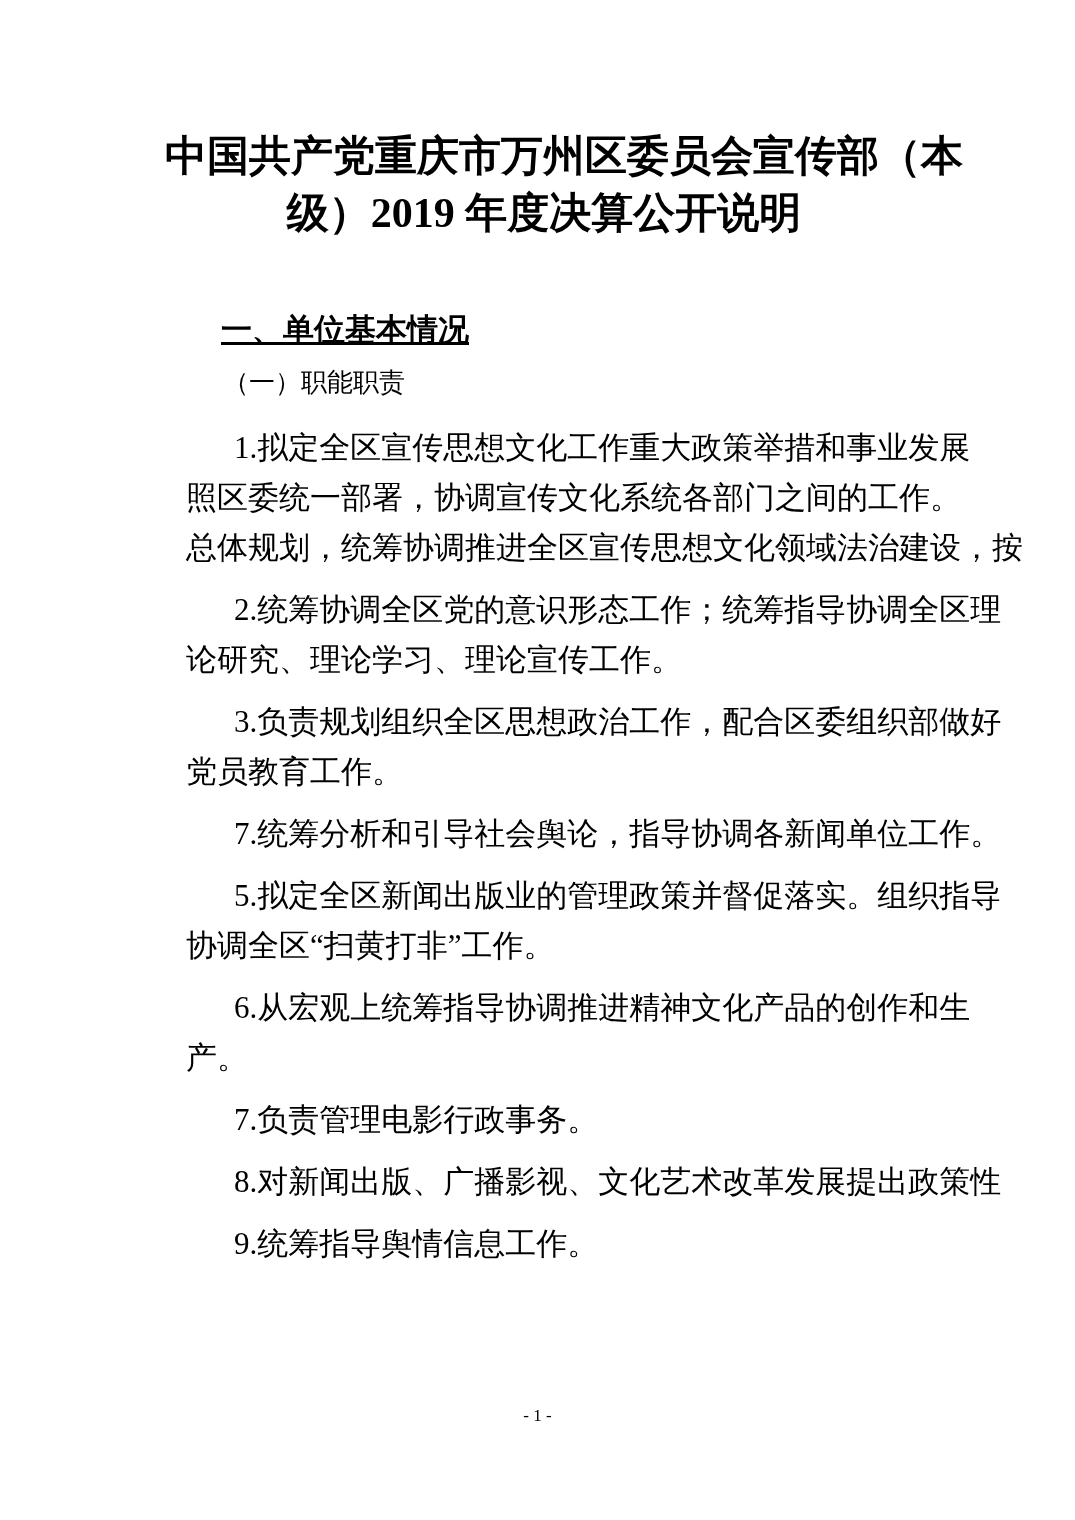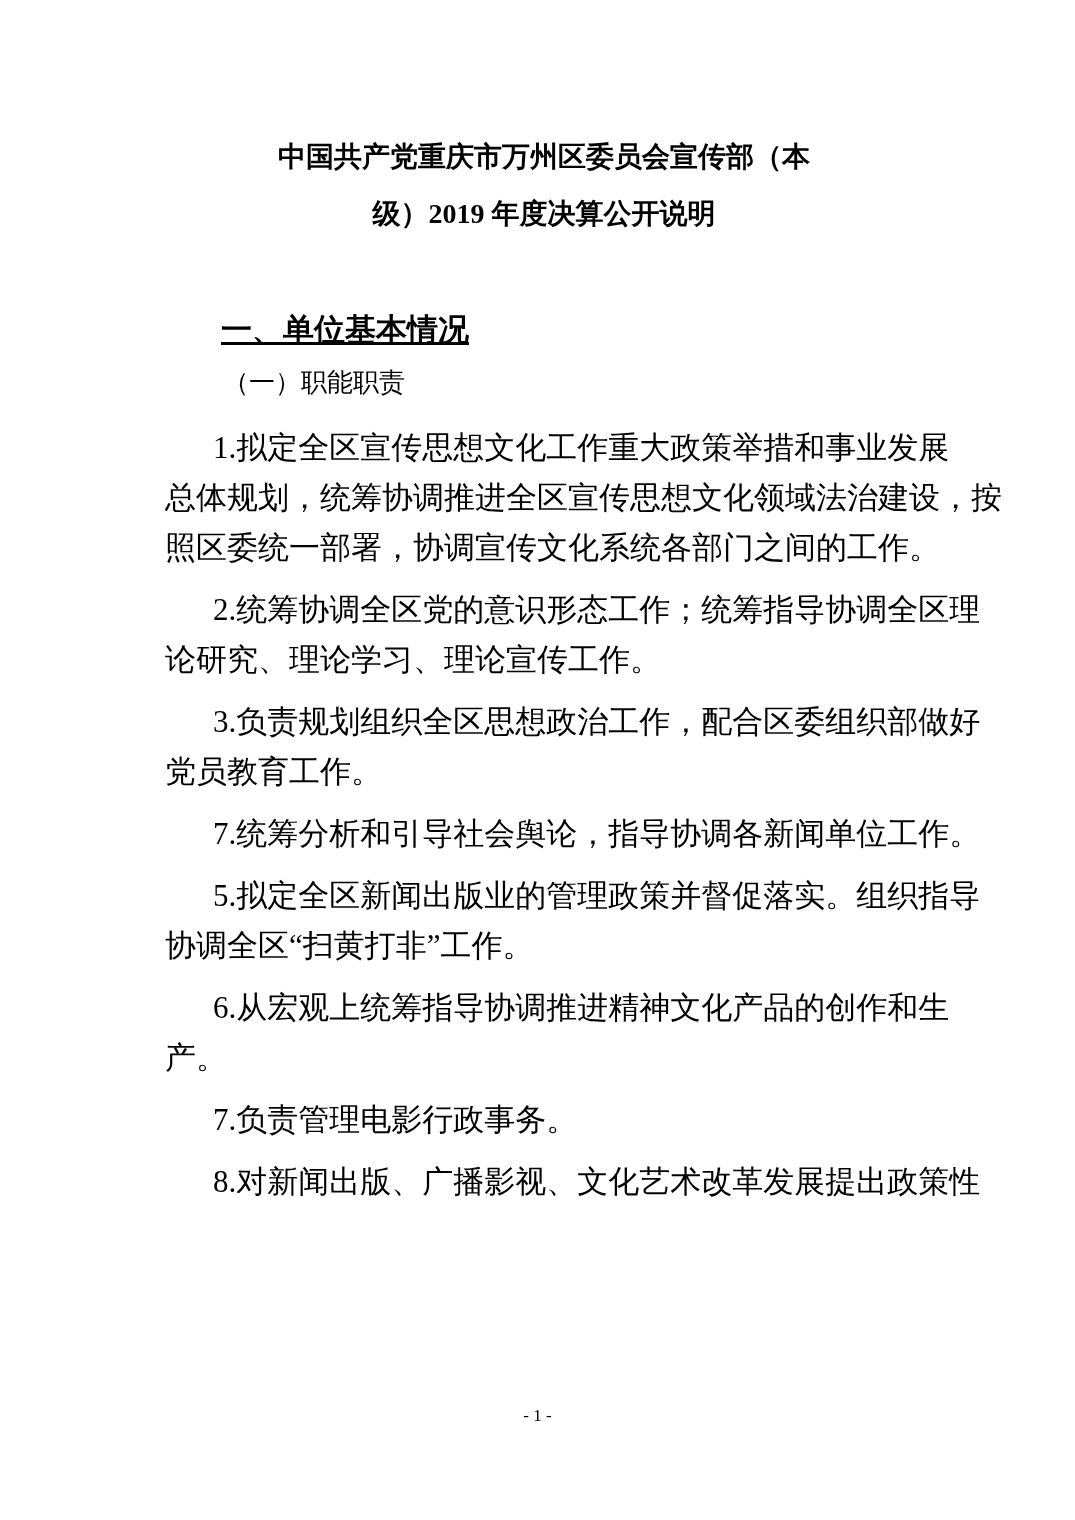--- a/index.html
+++ b/index.html
@@ -14,21 +14,21 @@
     overflow: hidden;
   }
   .doc-title {
     position: absolute;
     top: 128px;
     left: 165px;
     width: 758px;
     text-align: center;
     font-family: "Liberation Serif", serif;
     font-weight: bold;
-    font-size: 28px;
+    font-size: 42px;
     line-height: 57px;
     letter-spacing: 0px;
     color: #000000;
   }
   .doc-title .title-line { display: block; white-space: nowrap; }
   .content {
     position: absolute;
     top: 305px;
     left: 165px;
     width: 840px;
@@ -51,21 +51,21 @@
     margin-top: 3px;
     white-space: nowrap;
   }
   .para {
     font-family: "Liberation Serif", serif;
     font-size: 31px;
     line-height: 50px;
     margin-top: 12px;
   }
   .para.first-para { margin-top: 15px; }
-  .para .line { display: block; white-space: nowrap; }
+  .para .line { display: block; white-space: nowrap; margin-left: 21px; }
   .para .line.first { padding-left: 48px; }
   .page-footer {
     position: absolute;
     bottom: 92px;
     left: 0;
     width: 100%;
     text-align: center;
     font-family: "Liberation Serif", serif;
     font-size: 17px;
     line-height: 24px;
@@ -83,22 +83,22 @@
   </div>
 
   <div class="content">
 
     <div class="section-heading">一、单位基本情况</div>
 
     <div class="subsection-heading">（一）职能职责</div>
 
     <div class="para first-para">
       <span class="line first">1.拟定全区宣传思想文化工作重大政策举措和事业发展</span>
+      <span class="line">照区委统一部署，协调宣传文化系统各部门之间的工作。</span>
       <span class="line">总体规划，统筹协调推进全区宣传思想文化领域法治建设，按</span>
-      <span class="line">照区委统一部署，协调宣传文化系统各部门之间的工作。</span>
     </div>
 
     <div class="para">
       <span class="line first">2.统筹协调全区党的意识形态工作；统筹指导协调全区理</span>
       <span class="line">论研究、理论学习、理论宣传工作。</span>
     </div>
 
     <div class="para">
       <span class="line first">3.负责规划组织全区思想政治工作，配合区委组织部做好</span>
       <span class="line">党员教育工作。</span>
@@ -119,18 +119,21 @@
     </div>
 
     <div class="para">
       <span class="line first">7.负责管理电影行政事务。</span>
     </div>
 
     <div class="para">
       <span class="line first">8.对新闻出版、广播影视、文化艺术改革发展提出政策性</span>
     </div>
 
+    <div class="para">
+      <span class="line first">9.统筹指导舆情信息工作。</span>
+    </div>
 
   </div>
 
   <div class="page-footer">- 1 -</div>
 
 </div>
 
 </body></html>

